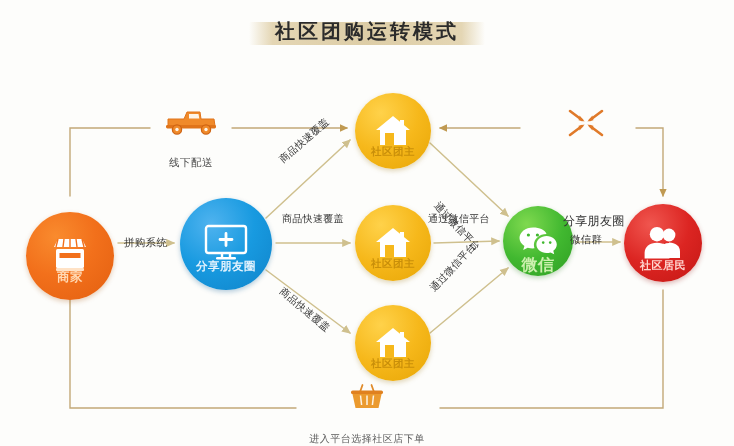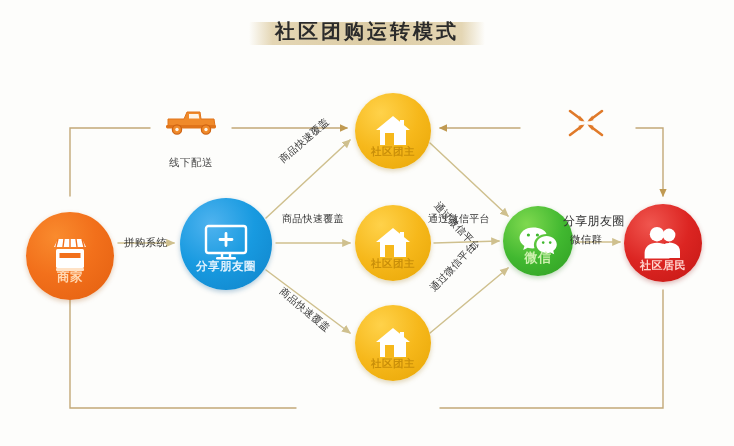--- a/index.html
+++ b/index.html
@@ -56,21 +56,21 @@
   #n-house-top{left:355px;top:93px;}
   #n-house-mid{left:355px;top:205px;}
   #n-house-bot{left:355px;top:305px;}
 
   
   #n-wechat{
     left:503px;top:206px;width:70px;height:70px;
     background:radial-gradient(circle at 34% 26%, #7fd94f 0%, #41b830 52%, #2f9e23 100%);
     box-shadow:0 2px 5px rgba(30,120,20,.28);
   }
-  #n-wechat .nlabel{bottom:9px;color:#cdf0ae;font-size:13px;}
+  #n-wechat .nlabel{bottom:0;color:#cdf0ae;font-size:16px;}
 
   
   #n-residents{
     left:624px;top:204px;width:78px;height:78px;
     background:radial-gradient(circle at 34% 26%, #f0564f 0%, #dc2522 50%, #c31714 100%);
     box-shadow:0 2px 5px rgba(150,20,20,.3);
   }
   #n-residents .nlabel{bottom:9px;color:#ffd4cf;font-size:11px;margin-top:36px;}
 
   
@@ -288,20 +288,35 @@
         <g fill="#e07a2a">
           <path d="M18.6,13.6 L12.6,12.2 L13.6,7.6 Z"></path>
           <path d="M21.4,13.6 L27.4,12.2 L26.4,7.6 Z"></path>
           <path d="M18.6,16.4 L12.6,17.8 L13.6,22.4 Z"></path>
           <path d="M21.4,16.4 L27.4,17.8 L26.4,22.4 Z"></path>
         </g>
       </svg>
     </span>
   </div>
 
+  <div class="icon-cap" id="ic-basket">
+    <span class="glyph">
+      <svg width="36" height="30" viewBox="0 0 36 30" xmlns="http://www.w3.org/2000/svg">
+        <path d="M11,10 L13.5,3 M25,10 L22.5,3" stroke="#e08b2a" stroke-width="1.8" fill="none" stroke-linecap="round"></path>
+        <path d="M3,10 L33,10 L29.5,26 L6.5,26 Z" fill="#eb9a2e"></path>
+        <rect x="2" y="8.6" width="32" height="3.4" rx="1.6" fill="#e0811f"></rect>
+        <g stroke="#fdf3e3" stroke-width="1.5">
+          <path d="M11.5,13.5 L12.6,23"></path>
+            <path d="M18,13.5 L18,23"></path>
+            <path d="M24.5,13.5 L23.4,23"></path>
+        </g>
+      </svg>
+    </span>
+    <div class="cap">进入平台选择社区店下单</div>
+  </div>
 
   <div class="elabel" id="el-pingou">拼购系统</div>
   <div class="elabel rot" id="el-cov-top">商品快速覆盖</div>
   <div class="elabel" id="el-cov-mid">商品快速覆盖</div>
   <div class="elabel rot" id="el-cov-bot">商品快速覆盖</div>
   <div class="elabel rot" id="el-wx-top">通过微信平台</div>
   <div class="elabel" id="el-wx-mid">通过微信平台</div>
   <div class="elabel rot" id="el-wx-bot">通过微信平台</div>
   <div class="elabel" id="el-share">分享朋友圈</div>
   <div class="elabel" id="el-group">微信群</div>

